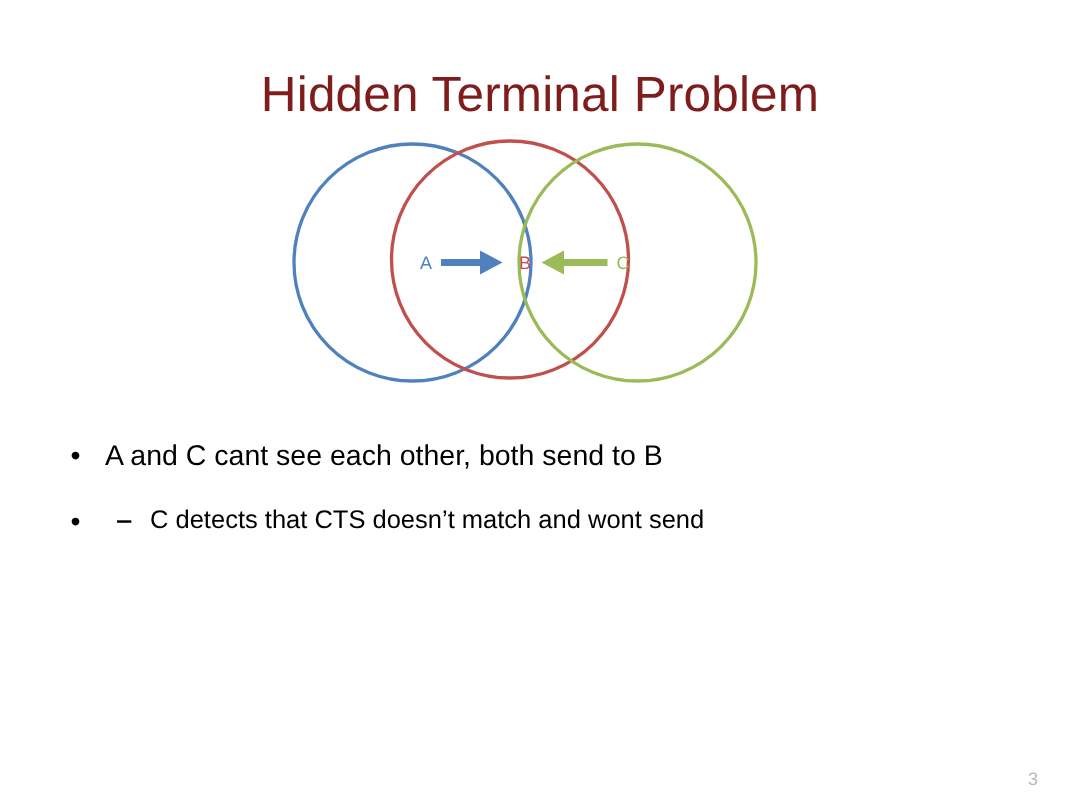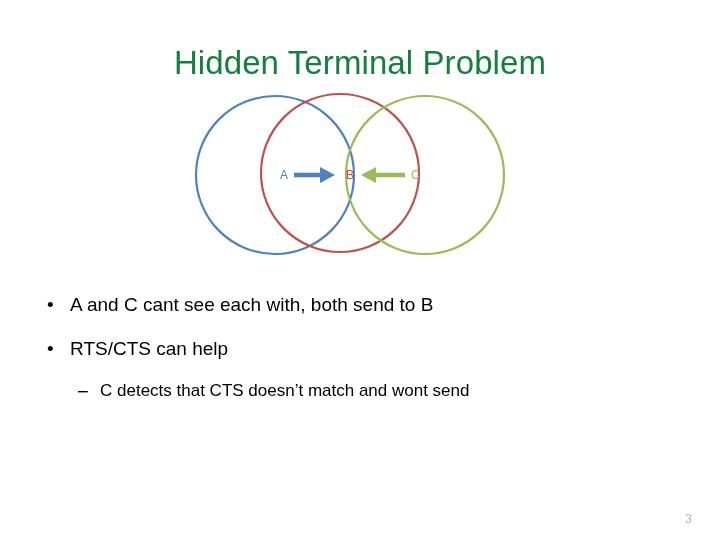--- a/index.html
+++ b/index.html
@@ -27,21 +27,21 @@
   
   .slide-title {
     position: absolute;
     left: 0;
     top: 42px;
     width: 720px;
     text-align: center;
     font-size: 33px;
     font-weight: 400;
     letter-spacing: 0.1px;
-    color: #15803d;
+    color: #7f1d1d;
     line-height: 42px;
     white-space: nowrap;
   }
 
   
   .diagram {
     position: absolute;
     left: 180px;
     top: 88px;
     width: 360px;
@@ -148,26 +148,25 @@
 
     <span class="node-label" id="label-a">A</span>
     <span class="node-label" id="label-b">B</span>
     <span class="node-label" id="label-c">C</span>
   </div>
 
   <div class="body-block">
 
     <div class="bullet-l1">
       <span class="marker">•</span>
-      <span>A and C cant see each with, both send to B</span>
+      <span>A and C cant see each other, both send to B</span>
     </div>
 
     <div class="bullet-l1">
       <span class="marker">•</span>
-      <span>RTS/CTS can help</span>
     </div>
 
     <div class="sub-list">
       <div class="bullet-l2">
         <span class="marker">–</span>
       </div>
       <div class="bullet-l2">
         <span class="marker">–</span>
       </div>
       <div class="bullet-l2">

